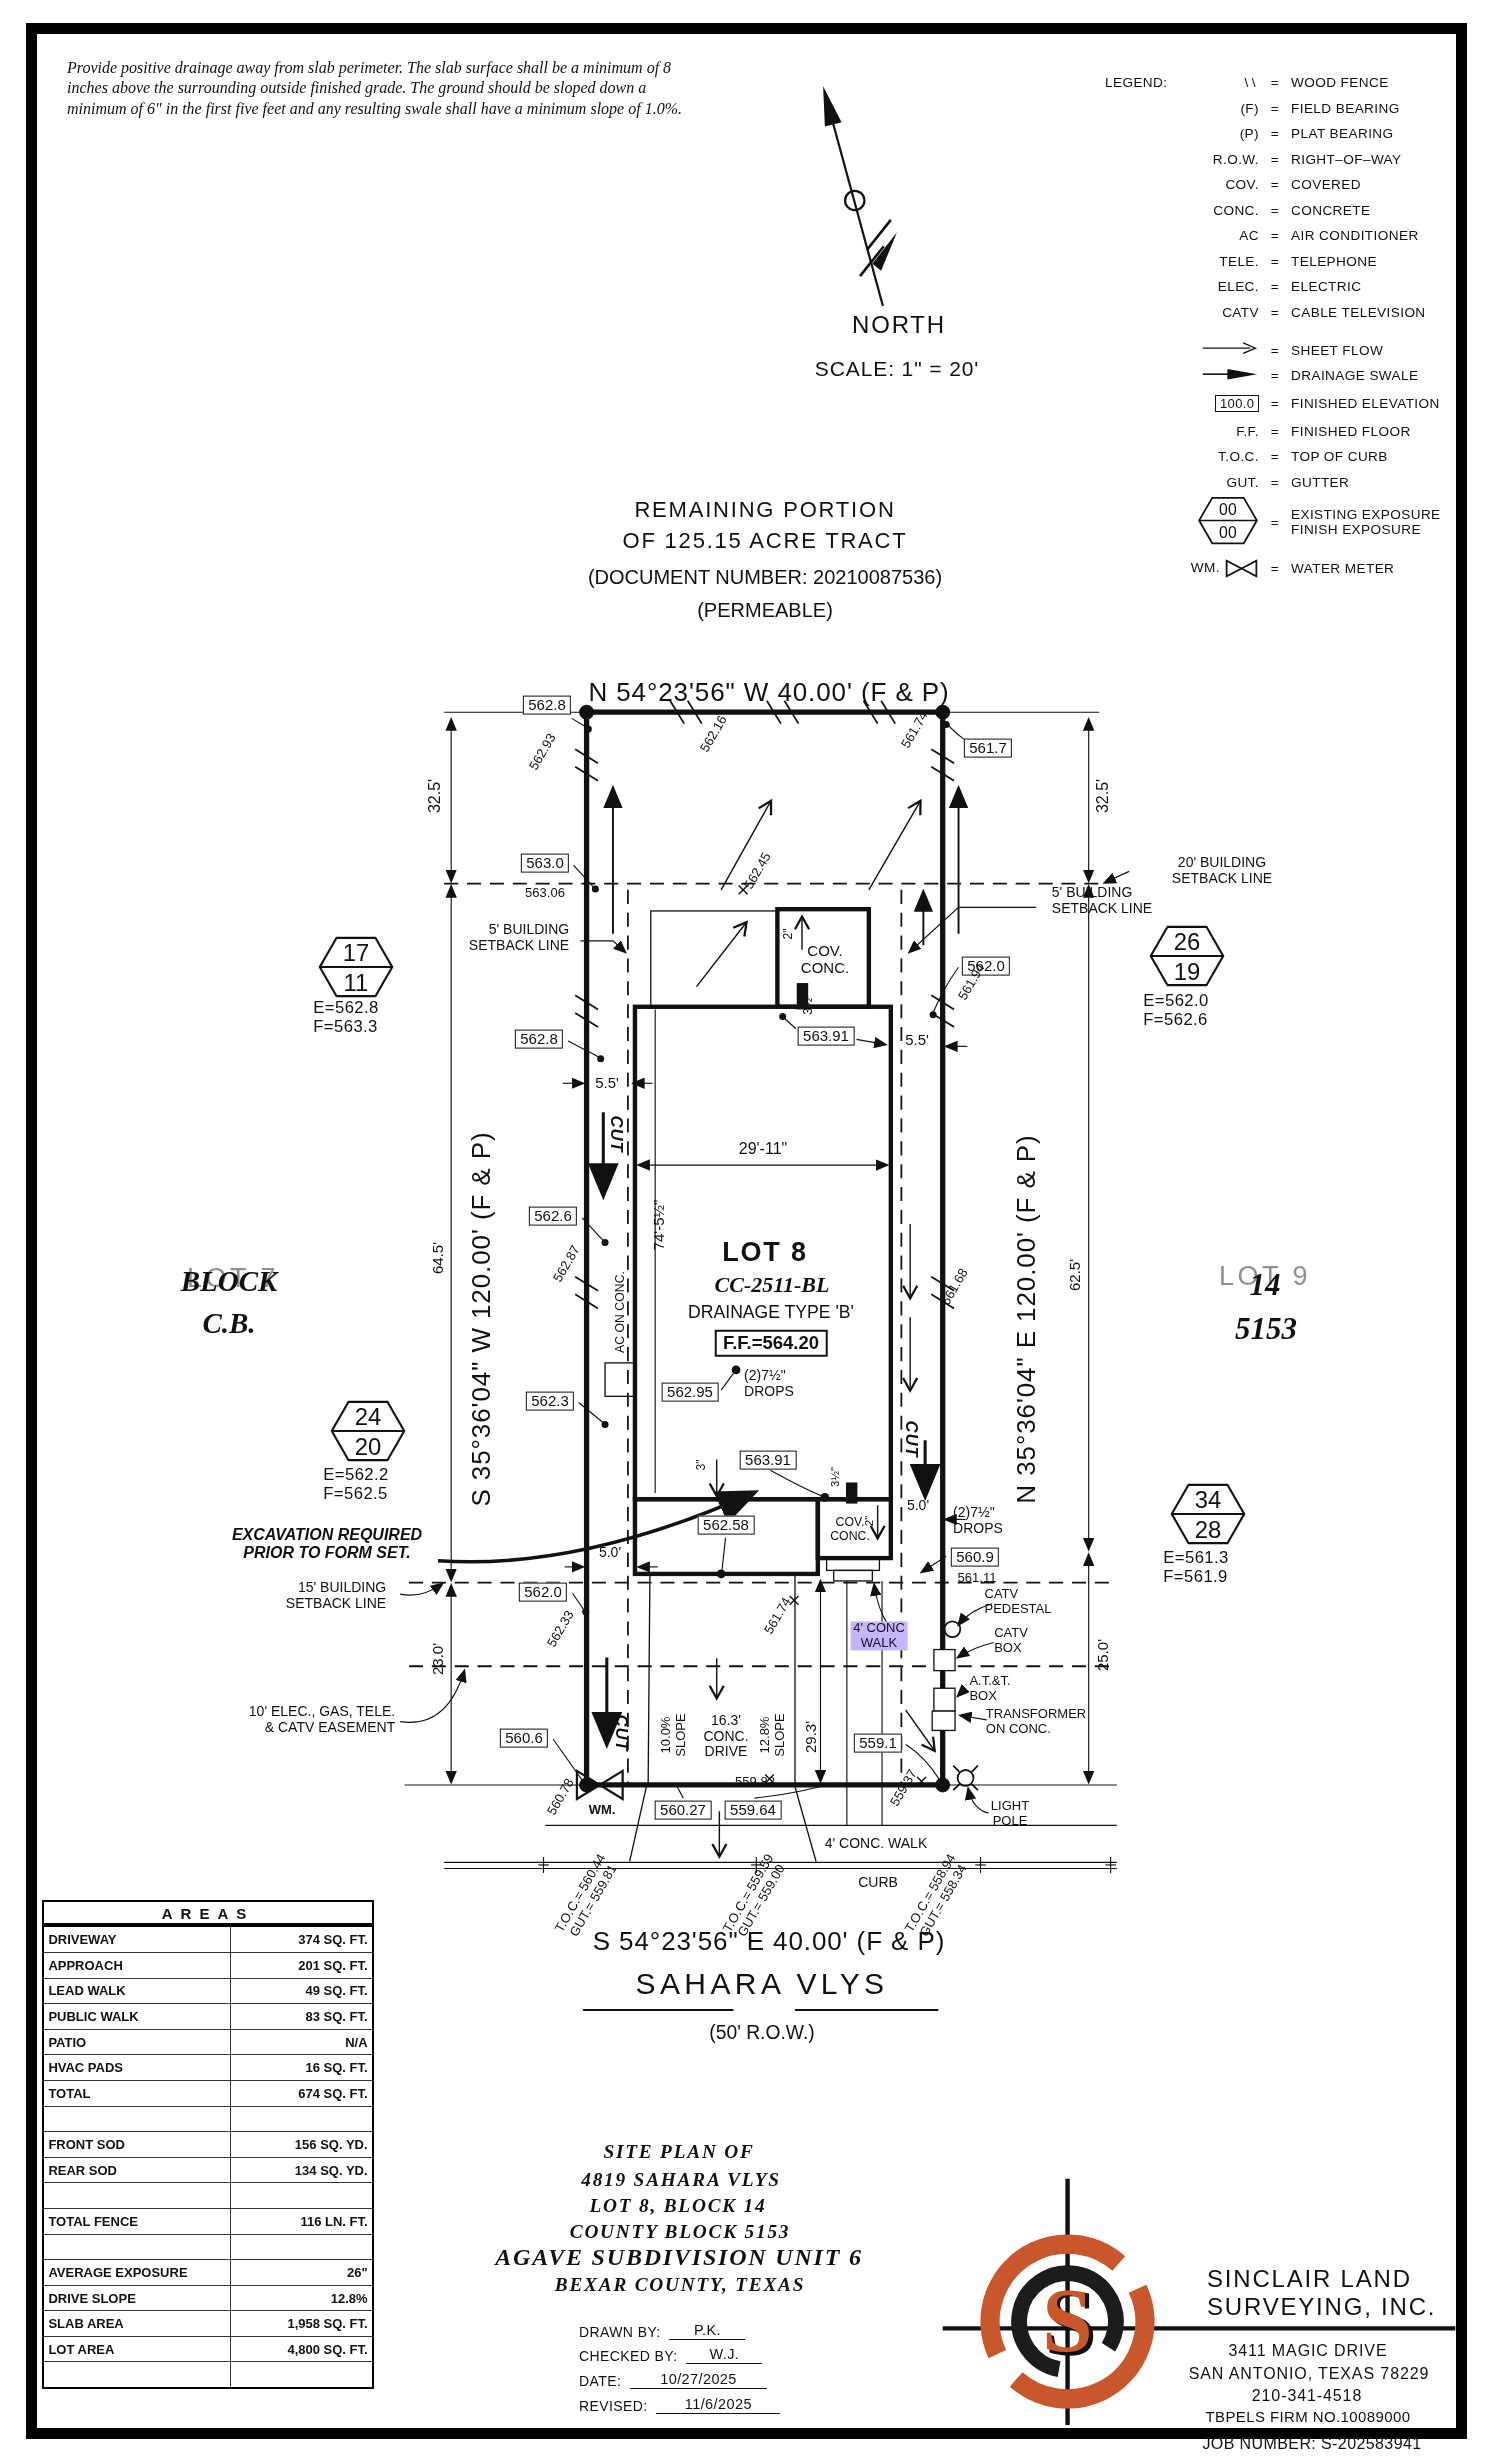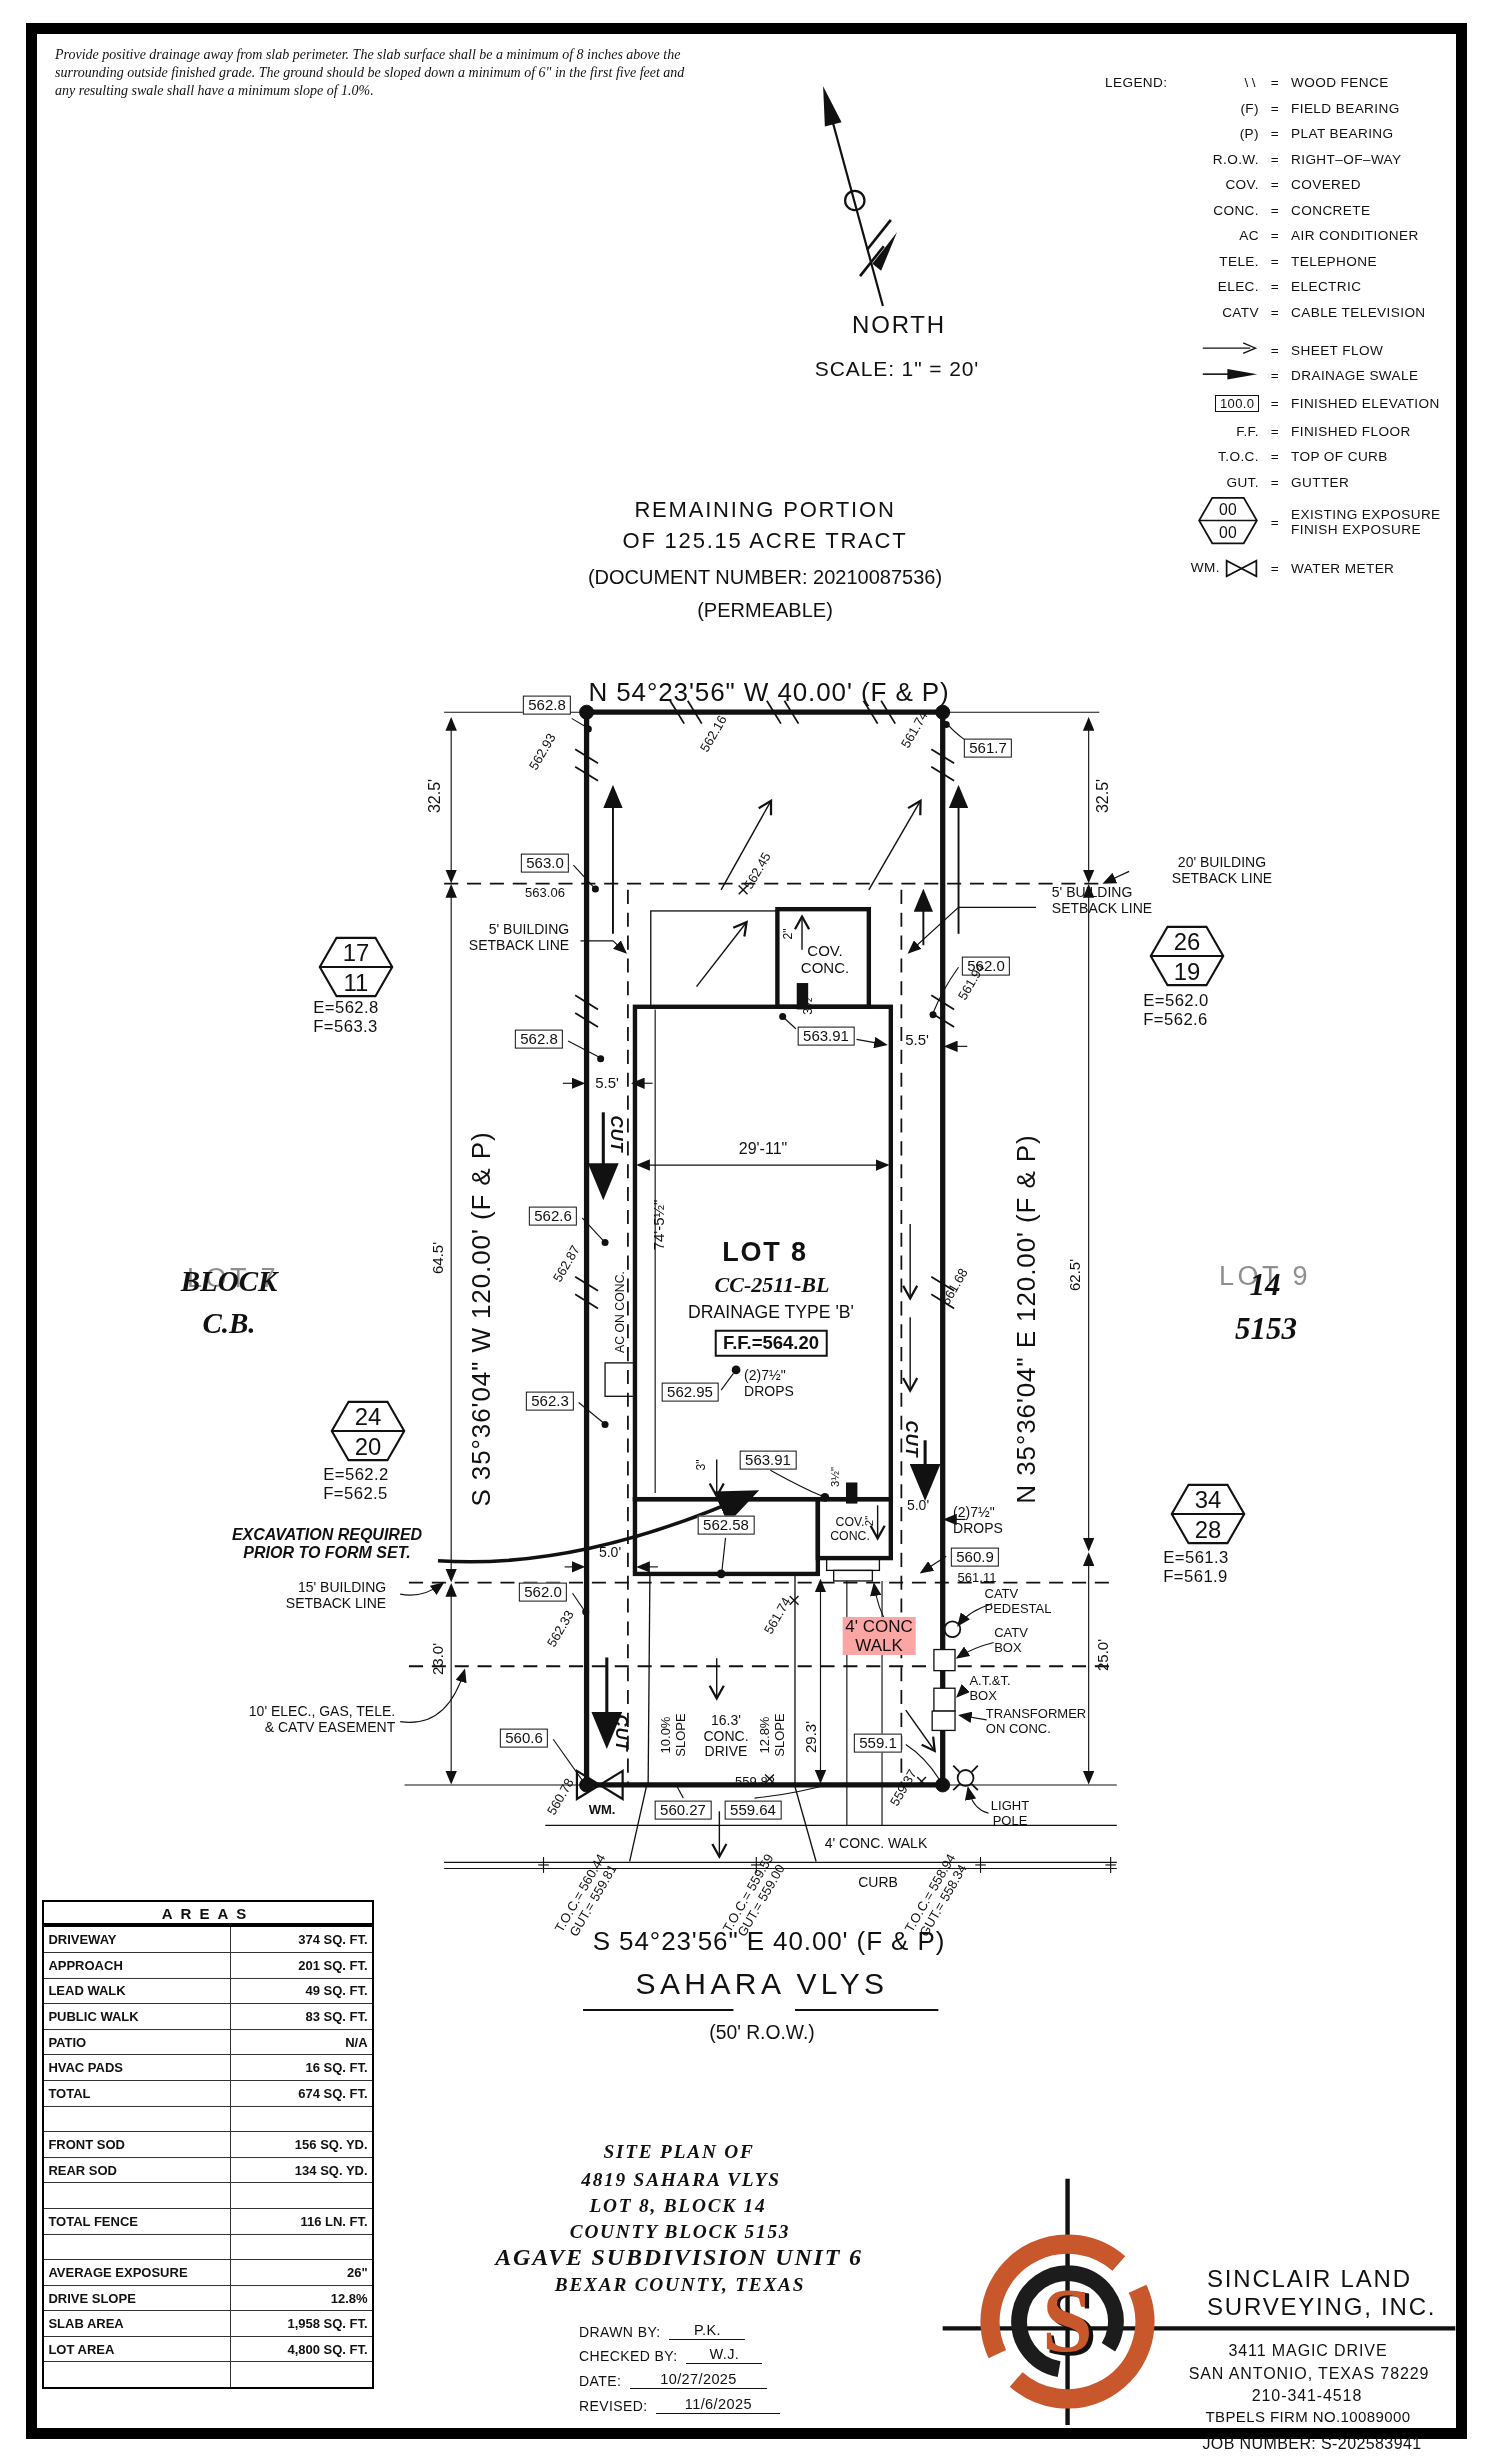--- a/index.html
+++ b/index.html
@@ -13,21 +13,21 @@
   .bx{border:1.8px solid #111;background:#fff;padding:0 4.4px;font-size:15px;}
   .bx3{border:2.6px solid #111;background:#fff;padding:0.9px 6.2px;font-weight:bold;font-size:18.5px;}
   .sm{font-size:13px;}
   .cad{letter-spacing:0.4px;}
   .cut{font-weight:bold;font-style:italic;font-size:16.7px;letter-spacing:0.9px;}
   .ghost{color:#8f8f8f;font-weight:400;letter-spacing:3.5px;margin-top:45px;}
   .serifbi{font-family:"Liberation Serif",serif;font-weight:bold;font-style:italic;}
   .tac{text-align:center;}.tar{text-align:right;}.tal{text-align:left;}
   .disc{position:absolute;left:55px;top:46px;width:646px;font-family:"Liberation Serif",serif;font-style:italic;}
   .disc p.p1{font-size:17px;margin:0 0 7px 0;line-height:1.3;}
-  .disc p.p2{font-size:14px;margin:0;line-height:1.28;}
+  .disc p.p2{font-size:16px;margin:12px;line-height:1.28;}
   .hexsym{position:absolute;transform:translate(-50%,-50%);}
   .hexsym polygon{fill:none;stroke:#111;stroke-width:2.4;}
   .hexsym line{stroke:#111;stroke-width:2;}
   .hexsym text{font-family:"Liberation Sans",sans-serif;font-size:27px;fill:#111;text-anchor:middle;}
   .ef{font-size:16.7px;line-height:1.15;letter-spacing:0.4px;}
   
   .legend{position:absolute;left:1105px;top:70px;width:354px;}
   .lg-row{display:flex;align-items:center;height:25.5px;font-size:13.6px;letter-spacing:0.4px;}
   .lg-pre{display:inline-block;width:70px;flex:none;}
   .lg-sym{display:inline-block;width:84px;flex:none;text-align:right;}
@@ -530,21 +530,21 @@
   <div class="lb sm tac" style="left:937px;top:1897px;--r:-60deg"><span>T.O.C.= 558.94</span><br><span>GUT.= 558.34</span></div>
 
   <div class="lb cut" style="left:616px;top:1134px;--r:90deg">CUT</div>
   <div class="lb cut" style="left:621px;top:1733px;--r:90deg">CUT</div>
   <div class="lb cut" style="left:911px;top:1439px;--r:90deg">CUT</div>
   <div class="lb" style="left:621px;top:1312px;font-size:12.3px;--r:-90deg">AC ON CONC.</div>
   <div class="lb tac" style="left:825px;top:960px;font-size:15px"><span>COV.</span><br><span>CONC.</span></div>
   <div class="lb tac" style="left:850px;top:1530px;font-size:12.3px"><span>COV.</span><br><span>CONC.</span></div>
   <div class="lb tal" style="left:769px;top:1384px;font-size:14px"><span>(2)7½"</span><br><span>DROPS</span></div>
   <div class="lb tal" style="left:978px;top:1521px;font-size:14px"><span>(2)7½"</span><br><span>DROPS</span></div>
-  <div class="lb tac" style="left:879px;top:1636px;font-size:17px;background:#fca5a5;padding:0 2.6px"><span>4' CONC</span><br><span>WALK</span></div>
+  <div class="lb tac" style="left:879px;top:1636px;font-size:13px;background:#c4b5fd;padding:0 2.6px"><span>4' CONC</span><br><span>WALK</span></div>
   <div class="lb tac" style="left:674px;top:1735px;font-size:13px;--r:-90deg"><span>10.0%</span><br><span>SLOPE</span></div>
   <div class="lb tac" style="left:726px;top:1737px;font-size:14px"><span>16.3'</span><br><span>CONC.</span><br><span>DRIVE</span></div>
   <div class="lb tac" style="left:773px;top:1735px;font-size:13px;--r:-90deg"><span>12.8%</span><br><span>SLOPE</span></div>
   <div class="lb" style="left:602px;top:1810px;font-size:13px;font-weight:bold">WM.</div>
   <div class="lb tal" style="left:1018px;top:1602px;font-size:13px"><span>CATV</span><br><span>PEDESTAL</span></div>
   <div class="lb tal" style="left:1011px;top:1641px;font-size:13px"><span>CATV</span><br><span>BOX</span></div>
   <div class="lb tal" style="left:990px;top:1689px;font-size:13px"><span>A.T.&amp;T.</span><br><span>BOX</span></div>
   <div class="lb tal" style="left:1036px;top:1722px;font-size:13px"><span>TRANSFORMER</span><br><span>ON CONC.</span></div>
   <div class="lb tac" style="left:1010px;top:1814px;font-size:13px"><span>LIGHT</span><br><span>POLE</span></div>
   <div class="lb" style="left:876px;top:1844px;font-size:14px">4' CONC. WALK</div>

